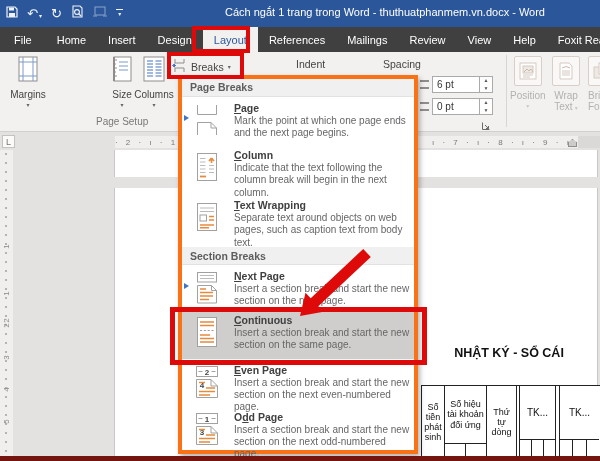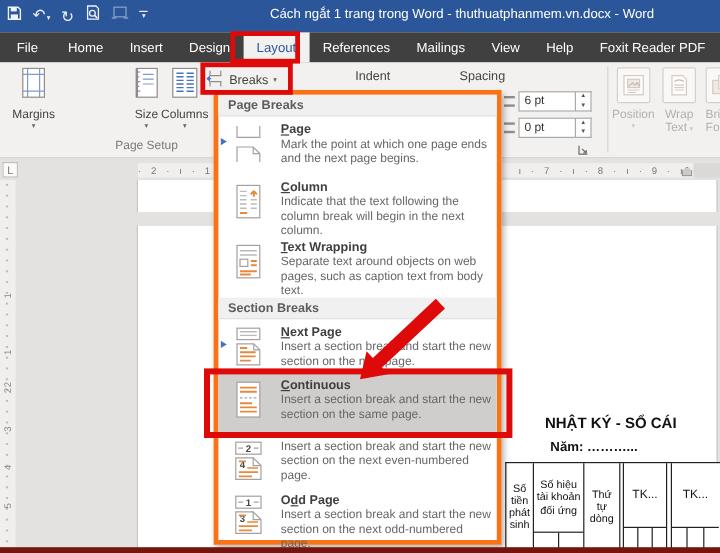--- a/index.html
+++ b/index.html
@@ -134,20 +134,21 @@
   </div>
 
   <div class="abs tabrow">
     <span class="tab file">File</span>
     <span class="tab">Home</span>
     <span class="tab">Insert</span>
     <span class="tab">Design</span>
     <span class="tab active">Layout</span>
     <span class="tab">References</span>
     <span class="tab">Mailings</span>
+    <span class="tab">Review</span>
     <span class="tab">View</span>
     <span class="tab">Help</span>
     <span class="tab">Foxit Reader PDF</span>
   </div>
 
   <div class="abs ribbon">
 
     <div class="bigbtn" style="left:5px;">
       <span>
         <svg width="28" height="26" viewBox="0 0 28 26">
@@ -286,21 +287,20 @@
     <span class="vnum" style="top:203px;">3</span>
     <span class="vnum" style="top:235px;">4</span>
     <span class="vnum" style="top:267px;">5</span>
   </div>
 
   <div class="abs page" style="left:115px;top:150px;width:482px;height:27px;"></div>
 
   <div class="abs page" style="left:115px;top:188px;width:482px;height:269px;"></div>
 
   <div class="abs doc-heading">NHẬT KÝ - SỔ CÁI</div>
-  <div class="abs doc-year">Năm: ………...</div>
 
   <div class="abs vtable">
     <div class="vc" style="width:23px;">
       <div class="main">Số tiền phát sinh</div>
     </div>
     <div class="vc" style="width:42px;">
       <div class="main" style="flex:0 0 55px;">Số hiệu tài khoản đối ứng</div>
       <div class="sub" style="flex:1;">
           <i></i>
           <i></i>
@@ -423,20 +423,21 @@
             <rect x="4.5" y="2.5" width="21" height="10" fill="#fff" stroke="#a3a19f"></rect>
             <path d="M6.5 7.5 h4 M19.5 7.5 h4" stroke="#a3a19f"></path>
             <text x="15" y="10.5" font-size="8" font-weight="bold" fill="#444" text-anchor="middle">2</text>
             <path d="M4.5 33.5 V15.5 H19 L25.5 22 V33.5 Z" fill="#fff" stroke="#a3a19f"></path>
             <path d="M19 15.5 V22 H25.5" fill="none" stroke="#a3a19f"></path>
             <text x="10" y="24" font-size="8" font-weight="bold" fill="#444" text-anchor="middle">4</text>
             <path d="M7 18.5 h6 M14 24 h9 M7 27.5 h16 M7 31 h11" stroke="#e58b3f" stroke-width="1.4"></path>
           </svg>
       </span>
       <div class="mi-text">
+        <div class="mi-title"><span></span><u>E</u><span>ven Page</span></div>
         <div class="mi-desc">Insert a section break and start the new section on the next even-numbered page.</div>
       </div>
     </div>
 
     <div class="mi h44">
       <span class="mi-icon">
         <svg width="30" height="34" viewBox="0 0 30 34">
             <rect x="4.5" y="2.5" width="21" height="10" fill="#fff" stroke="#a3a19f"></rect>
             <path d="M6.5 7.5 h4 M19.5 7.5 h4" stroke="#a3a19f"></path>
             <text x="15" y="10.5" font-size="8" font-weight="bold" fill="#444" text-anchor="middle">1</text>

